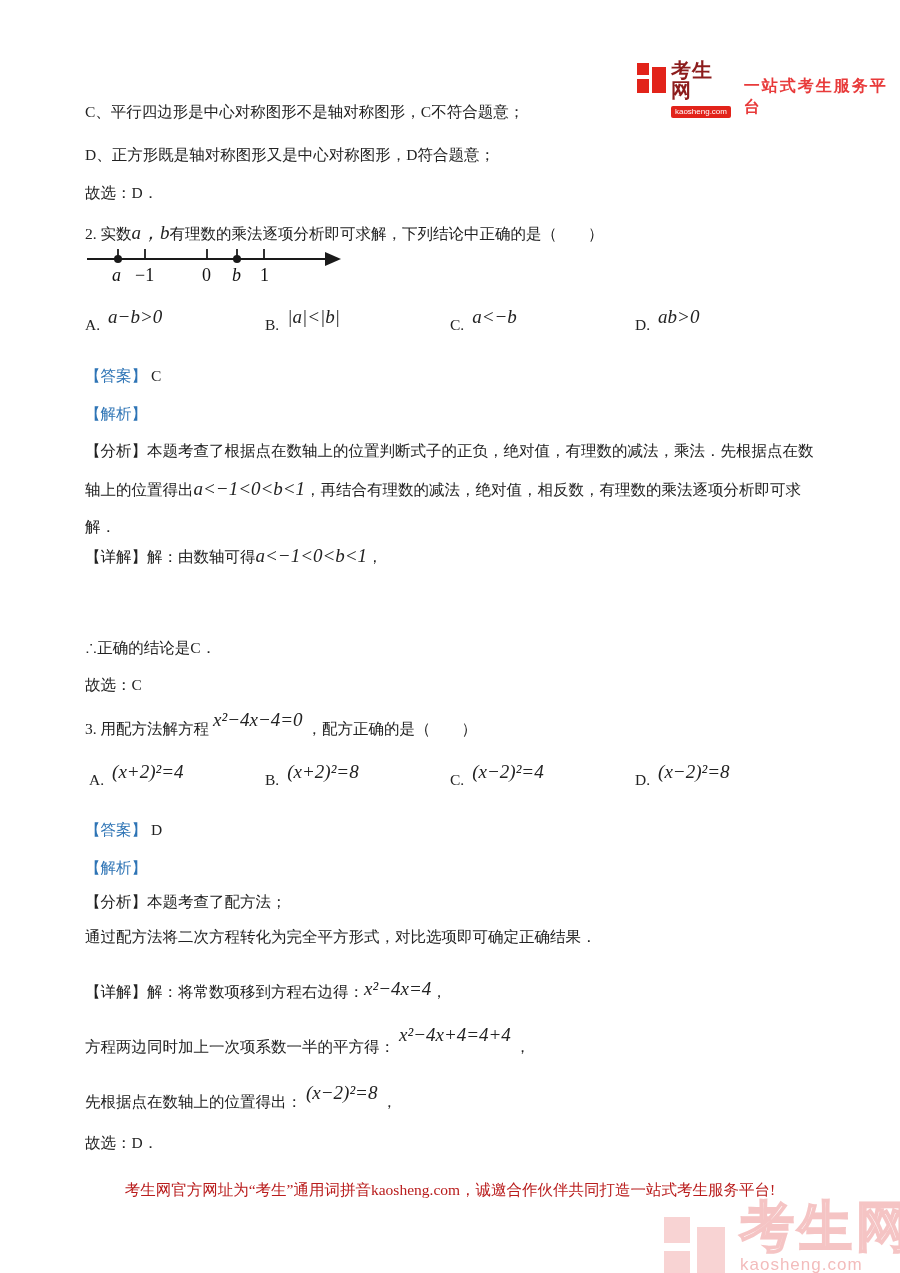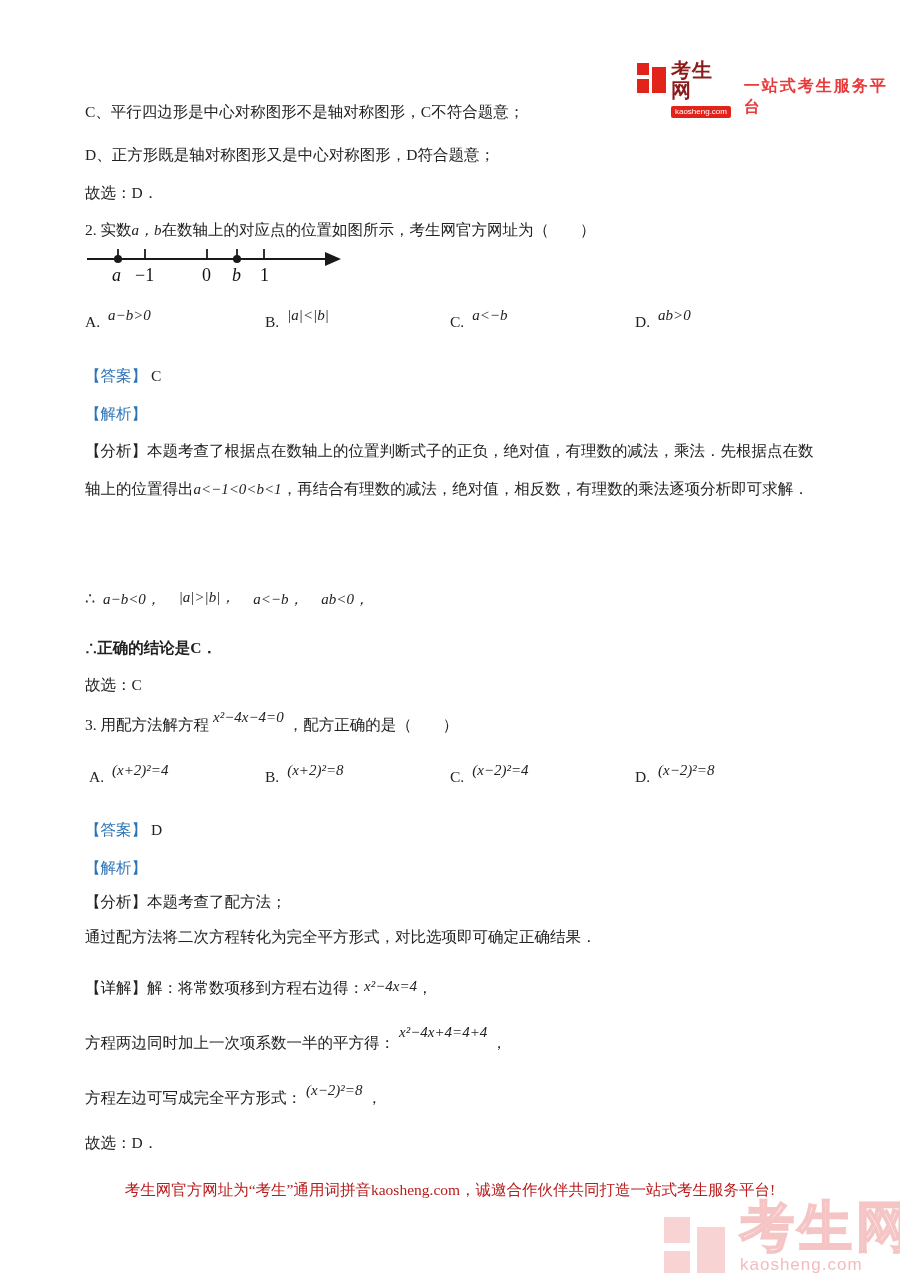--- a/index.html
+++ b/index.html
@@ -10,21 +10,21 @@
     background:#ffffff;
     overflow:hidden;
     font-family:"Liberation Serif","DejaVu Serif",serif;
     color:#222222;
     font-size:15.5px;
   }
   .t { position:absolute; white-space:nowrap; line-height:1.35; }
   .para { position:absolute; line-height:37.5px; }
   .math {
     font-style:italic;
-    font-size:15px;
+    font-size:19px;
     font-family:"Liberation Serif","DejaVu Serif",serif;
   }
   .blue { color:#2e74b5; }
   .ans { color:#222; margin-left:4px; }
 
   
   .logo { position:absolute; top:60px; left:637px; display:flex; align-items:flex-start; }
   .logo-icon { position:relative; width:30px; height:33px; }
   .logo-icon .b1 { position:absolute; left:0; top:3px;  width:12px; height:12px; background:#e2231a; }
   .logo-icon .b2 { position:absolute; left:0; top:19px; width:12px; height:14px; background:#e2231a; }
@@ -88,21 +88,21 @@
       <div class="logo-domain">kaosheng.com</div>
     </div>
     <div class="logo-tagline">一站式考生服务平台</div>
   </div>
 
   <div class="t" style="top:102px; left:85px;">C、平行四边形是中心对称图形不是轴对称图形，C不符合题意；</div>
   <div class="t" style="top:145px; left:85px;">D、正方形既是轴对称图形又是中心对称图形，D符合题意；</div>
   <div class="t" style="top:183px; left:85px;">故选：D．</div>
 
   <div class="t" style="top:220px; left:85px;">
-    <span>2. 实数</span><span class="math">a，b</span><span>在数轴上的对应点的位置如图所示，考生网官方网址为（　　）</span>
+    <span>2. 实数</span><span class="math">a，b</span><span>有理数的乘法逐项分析即可求解，下列结论中正确的是（　　）</span>
   </div>
 
   <div class="numberline">
     <svg width="260" height="56" viewBox="0 0 260 56">
       <line x1="2" y1="16" x2="244" y2="16" stroke="#1a1a1a" stroke-width="2.2"></line>
       <polygon points="256,16 240,9 240,23" fill="#1a1a1a"></polygon>
       <line x1="33" y1="6" x2="33" y2="16" stroke="#1a1a1a" stroke-width="1.8"></line>
       <line x1="60" y1="6" x2="60" y2="16" stroke="#1a1a1a" stroke-width="1.8"></line>
       <line x1="122" y1="6" x2="122" y2="16" stroke="#1a1a1a" stroke-width="1.8"></line>
       <line x1="152" y1="6" x2="152" y2="16" stroke="#1a1a1a" stroke-width="1.8"></line>
@@ -132,30 +132,26 @@
 
   <div class="t" style="top:366px; left:85px;">
     <span class="blue">【答案】</span><span class="ans">C</span>
   </div>
   <div class="t blue" style="top:404px; left:85px;">【解析】</div>
 
   <div class="para" style="top:432px; left:85px; width:732px;">
     <span>【分析】本题考查了根据点在数轴上的位置判断式子的正负，绝对值，有理数的减法，乘法．先根据点在数轴上的位置得出</span><span class="math">a&lt;−1&lt;0&lt;b&lt;1</span><span>，再结合有理数的减法，绝对值，相反数，有理数的乘法逐项分析即可求解．</span>
   </div>
 
-
-  <div class="t" style="top:588px; left:85px;">
-    <span class="therefore">∴</span>
-    <span class="math conc-expr">a−b&lt;0，</span>
-    <span class="math conc-expr raise2">|a|&gt;|b|，</span>
-    <span class="math conc-expr">a&lt;−b，</span>
-    <span class="math conc-expr">ab&lt;0，</span>
-  </div>
-
-  <div class="t" style="top:638px; left:85px;font-weight:bold;">∴正确的结论是C．</div>
+  <div class="t" style="top:543px; left:85px;">
+    <span>【详解】解：由数轴可得</span><span class="math">a&lt;−1&lt;0&lt;b&lt;1</span><span>，</span>
+  </div>
+
+
+  <div class="t" style="top:638px; left:85px;">∴正确的结论是C．</div>
   <div class="t" style="top:675px; left:85px;">故选：C</div>
 
   <div class="t" style="top:715px; left:85px;">
     <span>3. 用配方法解方程</span><span class="math raise8" style="margin:0 4px;">x²−4x−4=0</span><span>，配方正确的是（　　）</span>
   </div>
 
   <div class="opt" style="top:768px; left:89px;">
     <span class="ol">A.</span><span class="math">(x+2)²=4</span>
   </div>
   <div class="opt" style="top:768px; left:265px;">
@@ -175,21 +171,21 @@
   <div class="t" style="top:892px; left:85px;">【分析】本题考查了配方法；</div>
   <div class="t" style="top:927px; left:85px;">通过配方法将二次方程转化为完全平方形式，对比选项即可确定正确结果．</div>
 
   <div class="t" style="top:978px; left:85px;">
     <span>【详解】解：将常数项移到方程右边得：</span><span class="math raise2">x²−4x=4</span><span>，</span>
   </div>
   <div class="t" style="top:1033px; left:85px;">
     <span>方程两边同时加上一次项系数一半的平方得：</span><span class="math raise10" style="margin:0 4px;">x²−4x+4=4+4</span><span>，</span>
   </div>
   <div class="t" style="top:1088px; left:85px;">
-    <span>方程左边可写成完全平方形式：</span><span class="math raise8" style="margin:0 4px;">(x−2)²=8</span><span>，</span>
+    <span>先根据点在数轴上的位置得出：</span><span class="math raise8" style="margin:0 4px;">(x−2)²=8</span><span>，</span>
   </div>
 
   <div class="t" style="top:1133px; left:85px;">故选：D．</div>
 
   <div class="footer">考生网官方网址为“考生”通用词拼音kaosheng.com，诚邀合作伙伴共同打造一站式考生服务平台!</div>
 
   <div class="watermark">
     <div class="wm-icon">
       <div class="b1"></div>
         <div class="b2"></div>

